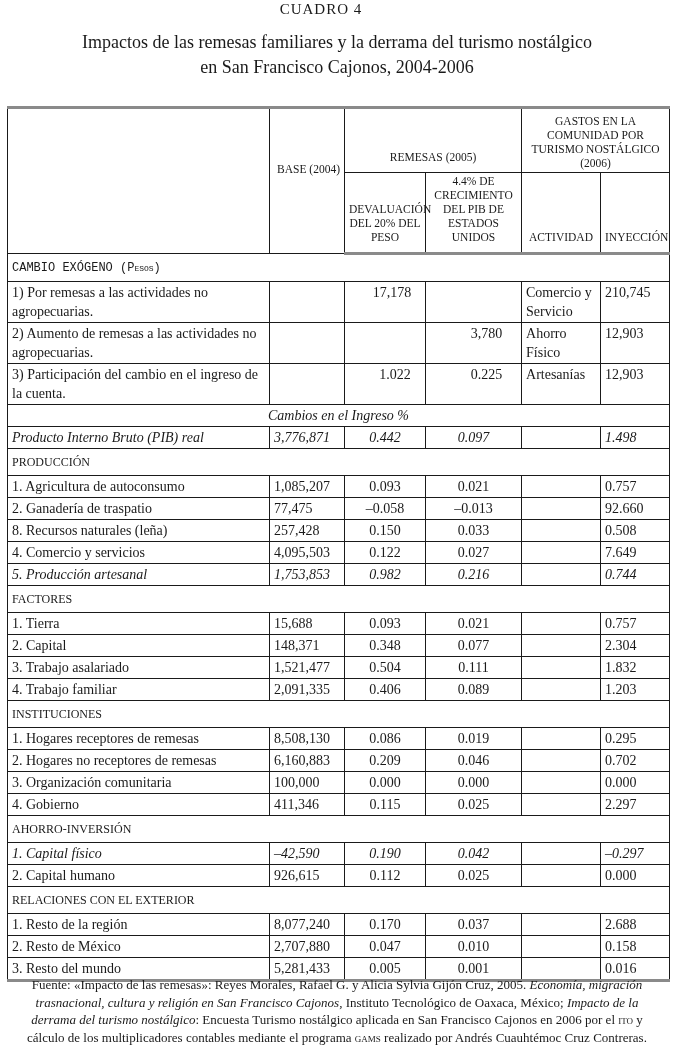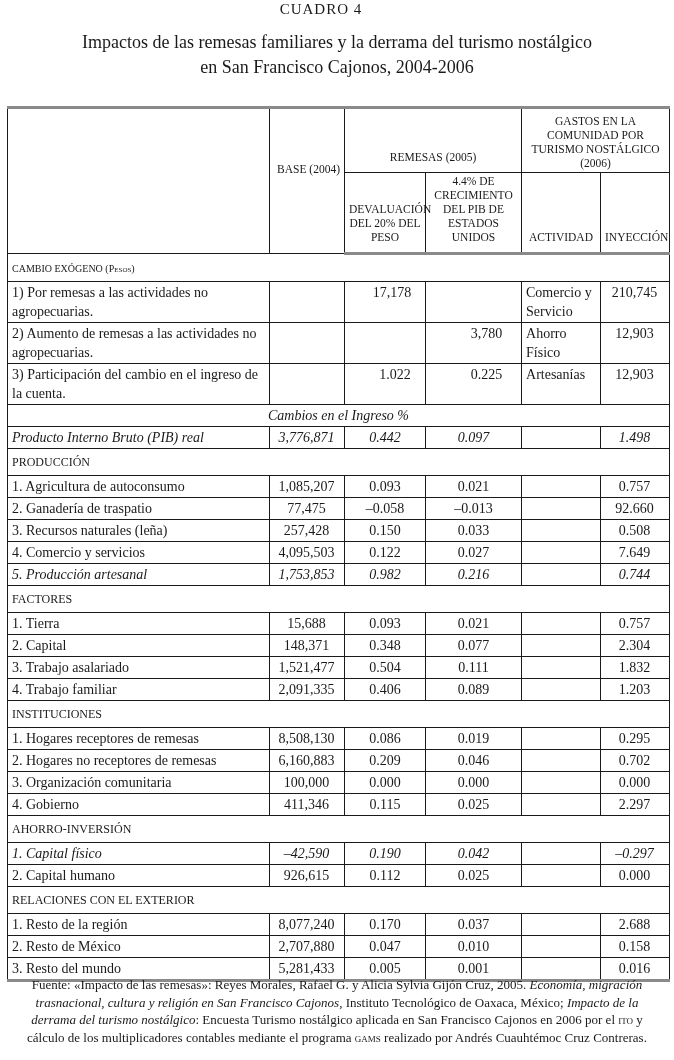--- a/index.html
+++ b/index.html
@@ -6,21 +6,21 @@
   body{width:674px;height:1060px;overflow:hidden;font-family:"Liberation Serif","DejaVu Serif",serif;color:#1a1a1a;}
   .caption{position:absolute;top:0;left:0;width:642px;text-align:center;font-size:15px;letter-spacing:1px;line-height:18px;}
   .title{position:absolute;top:30px;left:0;width:674px;text-align:center;font-size:18px;line-height:25px;}
   table{position:absolute;top:106px;left:7px;border-collapse:collapse;width:662px;table-layout:fixed;}
   td,th{border:1px solid #1a1a1a;font-weight:normal;font-size:14px;line-height:19px;padding:1px 4px;vertical-align:top;}
   thead tr:first-child th{border-top:3px solid #8a8a8a;}
   thead tr:last-child th{border-bottom:3px solid #8a8a8a;}
   th.sc{font-variant:small-caps;font-size:11.5px;line-height:14px;text-align:center;}
   th.mid{vertical-align:middle;}
   th.bot{vertical-align:bottom;padding-bottom:8px;}
-  td.num{text-align:center;padding-right:5px;}
+  td.num{text-align:left;padding-right:5px;}
   td.ctr{text-align:center;}
   td.sec{font-variant:small-caps;font-size:12px;border-left:1px solid #1a1a1a;border-right:1px solid #1a1a1a;padding-top:4px;padding-bottom:3px;}
   tr.it td{font-style:italic;}
   td.band{text-align:center;font-style:italic;}
   tbody tr:last-child td{border-bottom:3px solid #8a8a8a;}
   .source{position:absolute;top:976px;left:20px;width:634px;text-align:center;font-size:13px;line-height:17.5px;}
   .source i{font-style:italic;}
   .sm{font-variant:small-caps;}
 </style>
 </head>
@@ -50,21 +50,21 @@
     </tr>
     <tr style="height:72px">
       <th class="sc bot">DEVALUACIÓN DEL 20% DEL PESO</th>
       <th class="sc bot">4.4% DE CRECIMIENTO DEL PIB DE ESTADOS UNIDOS</th>
       <th class="sc bot">ACTIVIDAD</th>
       <th class="sc bot">INYECCIÓN</th>
     </tr>
   </thead>
   <tbody id="tbody">
     <tr>
-        <td colspan="6" class="sec" style="font-size:10px;"><span>CAMBIO EXÓGENO (Pesos)</span></td>
+        <td colspan="6" class="sec" style="font-size:12px;font-family:Liberation Mono, monospace;"><span>CAMBIO EXÓGENO (Pesos)</span></td>
       </tr>
   <tr>
         <td>1) Por remesas a las actividades no agropecuarias.</td>
         <td class="num"></td>
         <td class="ctr" style="padding-left: 18px;">17,178</td>
         <td class="ctr" style="padding-left: 30px;"></td>
         <td>Comercio y Servicio</td>
         <td class="num">210,745</td>
       </tr>
       <tr>
@@ -107,21 +107,21 @@
       </tr>
       <tr>
         <td>2. Ganadería de traspatio</td>
         <td class="num">77,475</td>
         <td class="ctr">–0.058</td>
         <td class="ctr">–0.013</td>
         <td></td>
         <td class="num">92.660</td>
       </tr>
       <tr>
-        <td>3. Recursos naturales (leña)</td>
+        <td>8. Recursos naturales (leña)</td>
         <td class="num">257,428</td>
         <td class="ctr">0.150</td>
         <td class="ctr">0.033</td>
         <td></td>
         <td class="num">0.508</td>
       </tr>
       <tr>
         <td>4. Comercio y servicios</td>
         <td class="num">4,095,503</td>
         <td class="ctr">0.122</td>

